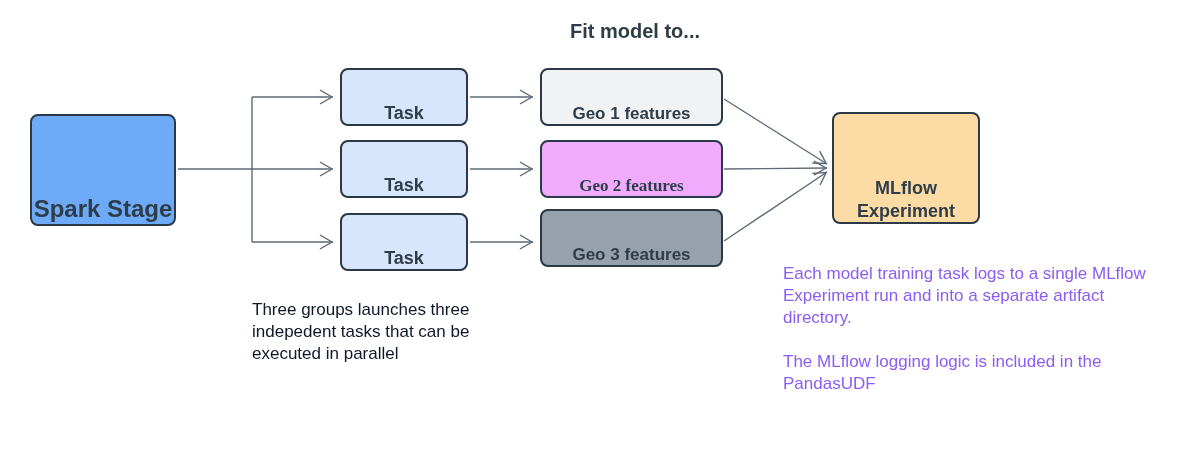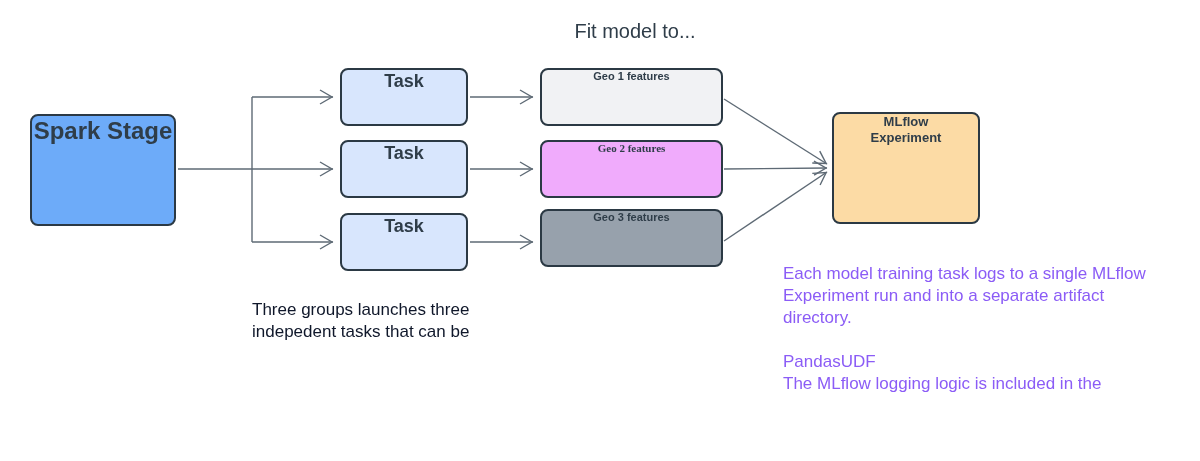--- a/index.html
+++ b/index.html
@@ -13,46 +13,46 @@
   }
   .connectors {
     position: absolute;
     left: 0; top: 0;
     width: 1200px; height: 461px;
     pointer-events: none;
   }
   .node {
     position: absolute;
     display: flex;
-    align-items: flex-start;
+    align-items: flex-end;
     justify-content: center;
     box-sizing: border-box;
     border: 2.5px solid #2b3944;
     border-radius: 8px;
     font-weight: bold;
     text-align: center;
     color: #2f3d49;
   }
   .node .node-label { white-space: pre-line; line-height: 1.25; }
   .node-spark   { left: 30px;  top: 114px; width: 146px; height: 112px; background: #6dabf9; font-size: 24px; }
   .node-task    { left: 340px; width: 128px; height: 58px; background: #d8e6fd; font-size: 18px; }
   .node-task-1  { top: 68px; }
   .node-task-2  { top: 140px; }
   .node-task-3  { top: 213px; }
-  .node-geo     { left: 540px; width: 183px; height: 58px; font-size: 11px; }
+  .node-geo     { left: 540px; width: 183px; height: 58px; font-size: 17px; }
   .node-geo-1   { top: 68px;  background: #f1f2f4; }
   .node-geo-2   { top: 140px; background: #dce0e4; }
   .node-geo-3   { top: 209px; background: #97a1ac; }
-  .node-mlflow  { left: 832px; top: 112px; width: 148px; height: 112px; background: #fcdba5; font-size: 13px; }
+  .node-mlflow  { left: 832px; top: 112px; width: 148px; height: 112px; background: #fcdba5; font-size: 18px; }
   .diagram-title {
     position: absolute;
     left: 540px; top: 20px; width: 190px;
     text-align: center;
     font-size: 20px;
-    font-weight: normal;
+    font-weight: bold;
     color: #36434e;
   }
   .annotation {
     position: absolute;
     color: #4b5763;
     font-size: 17px;
   }
   .annotation .ann-line { min-height: 22px; line-height: 22px; white-space: nowrap; }
   .annotation-left  { left: 252px; top: 299px; width: 260px; }
   .annotation-right { left: 783px; top: 263px; width: 410px; }
@@ -109,24 +109,25 @@
   </div>
 
   <div class="node node-mlflow" style="background-color: rgb(252, 219, 165);">
     <span class="node-label">MLflow
 Experiment</span>
   </div>
 
   <div class="annotation annotation-left" style="color: #0f172a;">
     <div class="ann-line">Three groups launches three</div>
     <div class="ann-line">indepedent tasks that can be</div>
+    <div class="ann-line">executed in parallel</div>
   </div>
 
   <div class="annotation annotation-right" style="color: #8b5cf6;">
     <div class="ann-line">Each model training task logs to a single MLflow</div>
     <div class="ann-line">Experiment run and into a separate artifact</div>
     <div class="ann-line">directory.</div>
     <div class="ann-line"></div>
+    <div class="ann-line">The MLflow logging logic is included in the</div>
     <div class="ann-line">PandasUDF</div>
-    <div class="ann-line">The MLflow logging logic is included in the</div>
   </div>
 
 </div>
 
 </body></html>

